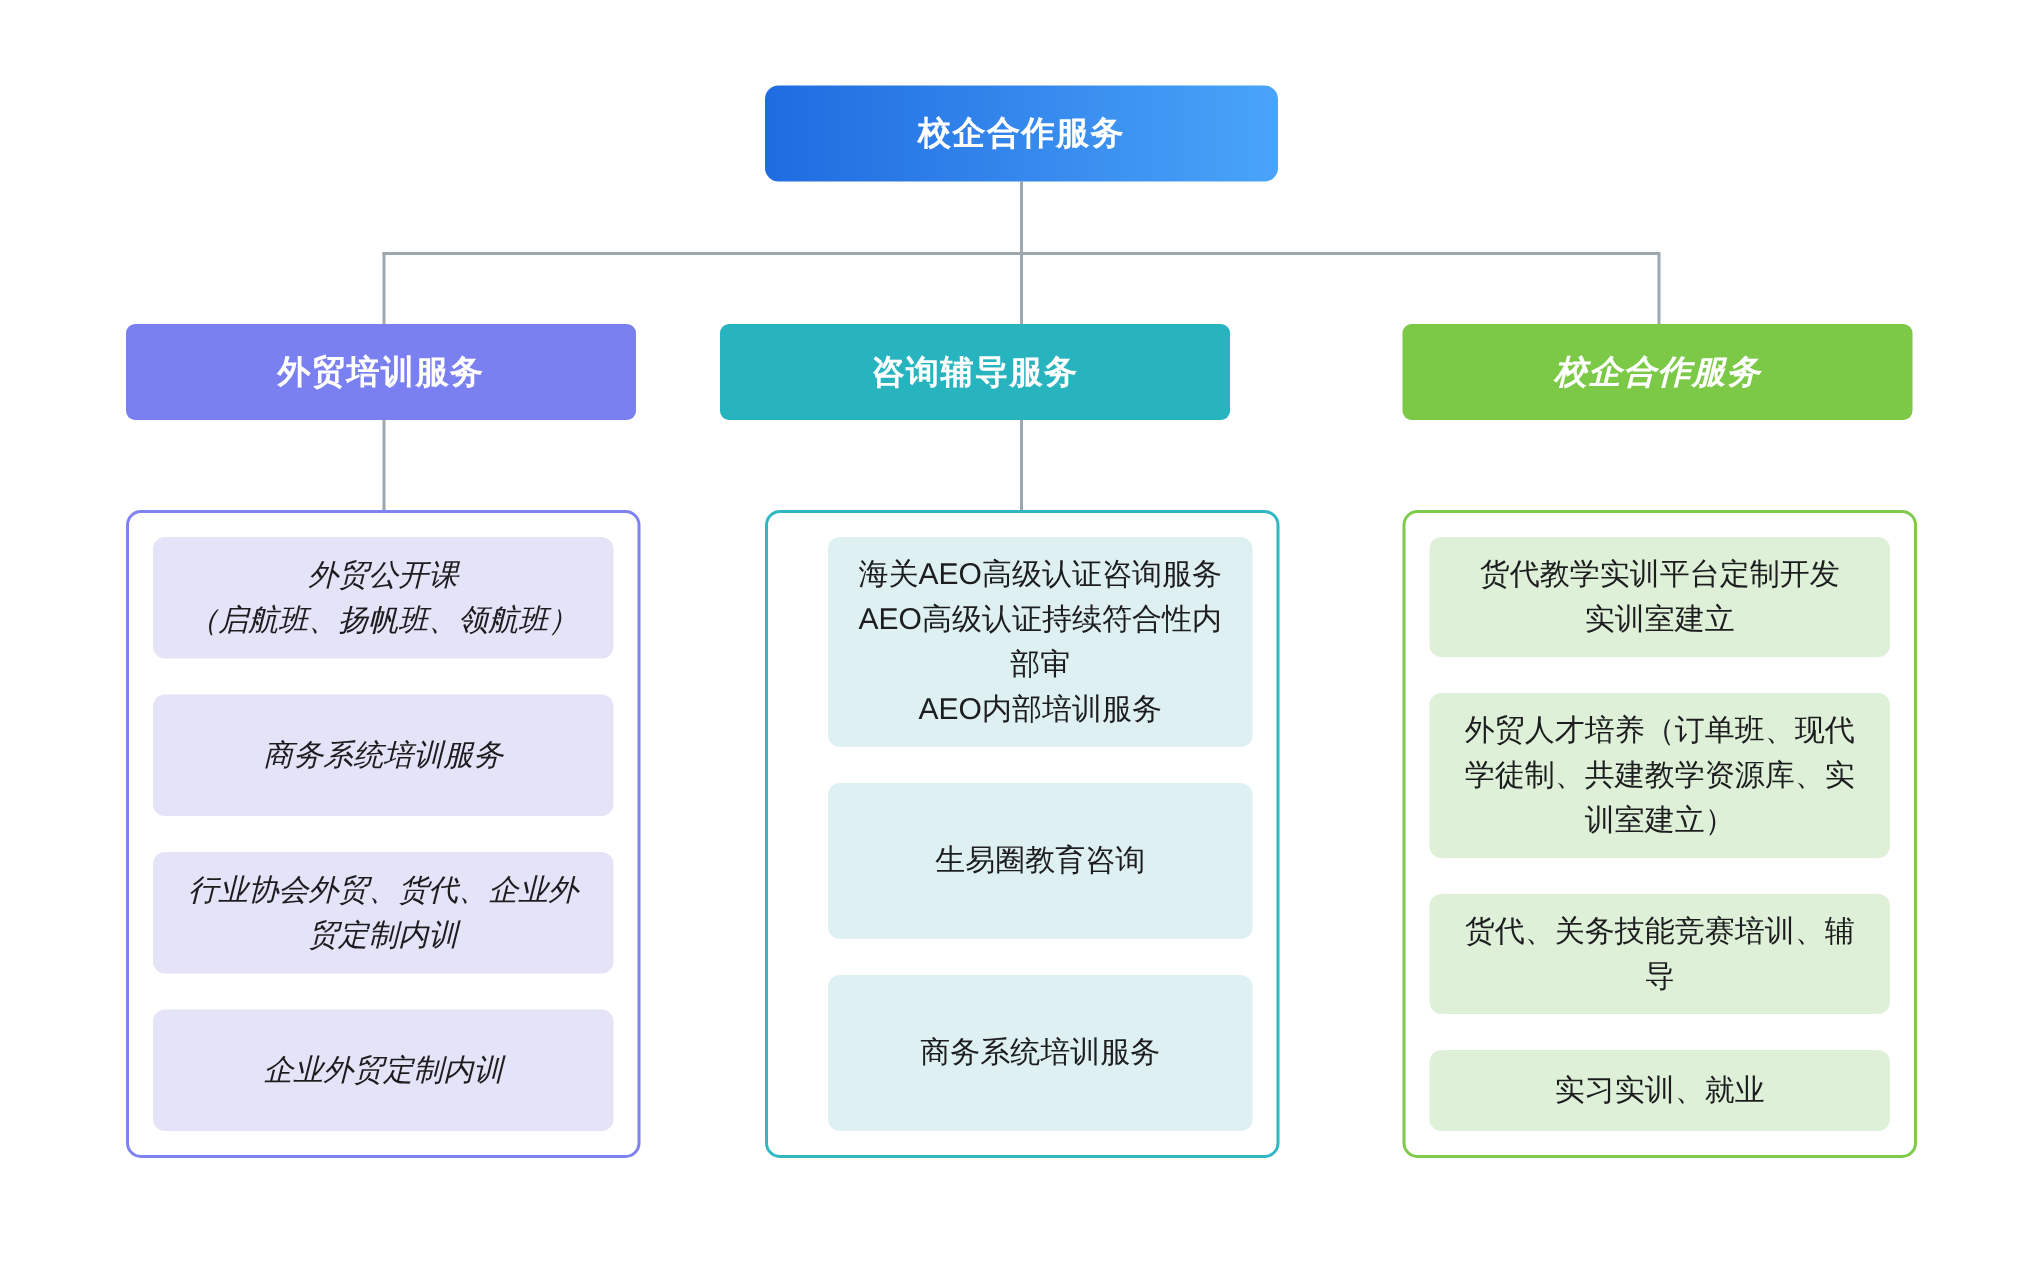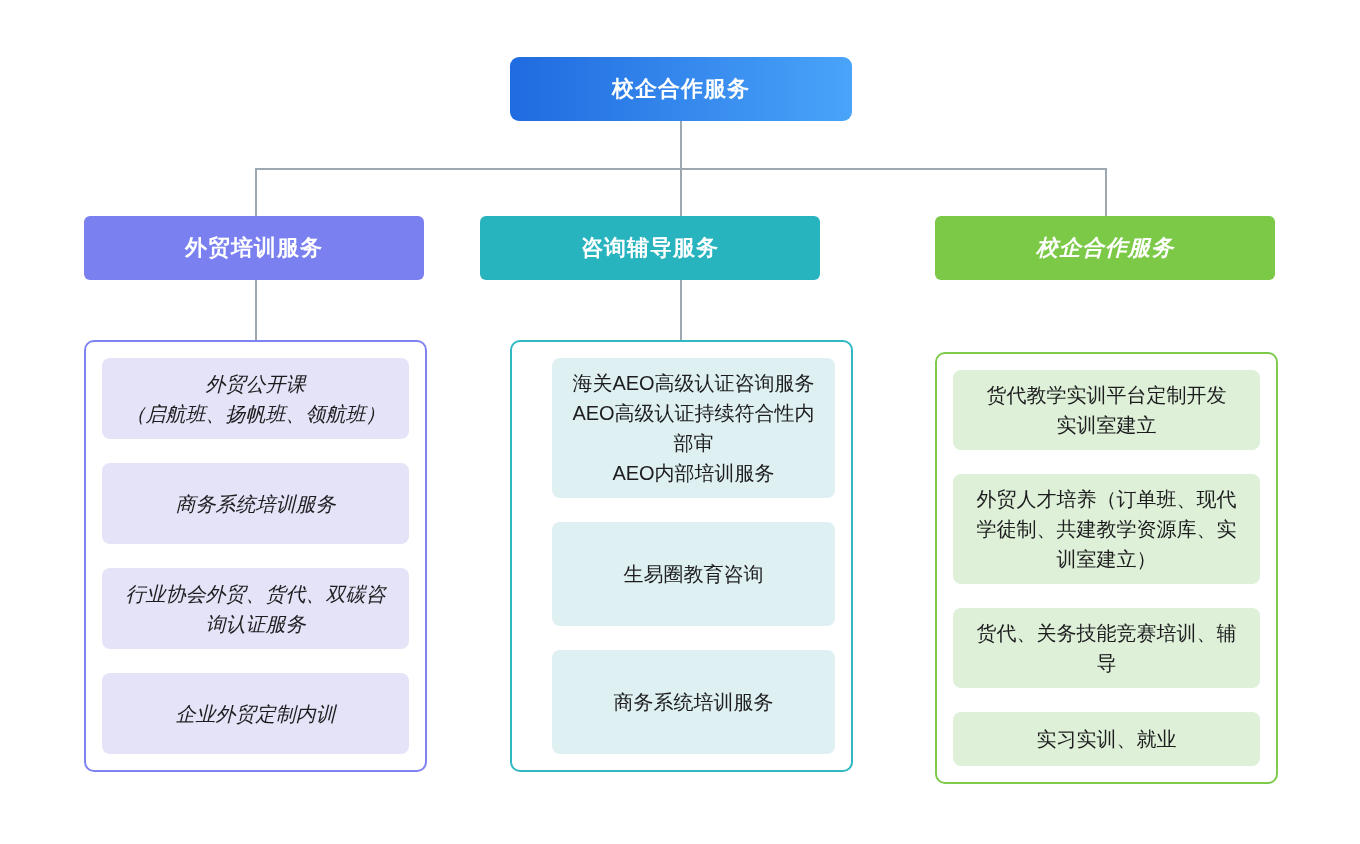--- a/index.html
+++ b/index.html
@@ -51,21 +51,21 @@
     position: absolute;
     top: 340px; height: 432px; width: 343px;
     background: #ffffff;
     border-radius: 10px;
     border: 2px solid;
     padding: 16px;
     display: flex; flex-direction: column; gap: 24px;
   }
   .box-1 { left: 84px;  border-color: #7f83f2; }
   .box-2 { left: 510px; border-color: #2fb8c3; padding-left: 40px; }
-  .box-3 { left: 935px; border-color: #7ecb4c; margin-top: 12px; }
+  .box-3 { left: 935px; border-color: #7ecb4c; }
 
   .leaf {
     flex: 1 1 0px;
     border-radius: 8px;
     display: flex; align-items: center; justify-content: center;
     text-align: center;
     padding: 10px 14px;
     font-size: 20px;
     line-height: 1.5;
     color: #1d1d1f;
@@ -99,21 +99,21 @@
     <span>咨询辅导服务</span>
   </div>
   <div class="branch-header hdr-3">
     <span>校企合作服务</span>
   </div>
 
   <div class="branch-box box-1">
     <div class="leaf">外贸公开课
 （启航班、扬帆班、领航班）</div>
     <div class="leaf">商务系统培训服务</div>
-    <div class="leaf">行业协会外贸、货代、双碳咨询认证服务</div>
+    <div class="leaf">行业协会外贸、货代、企业外贸定制内训</div>
     <div class="leaf">企业外贸定制内训</div>
   </div>
 
   <div class="branch-box box-2">
     <div class="leaf">海关AEO高级认证咨询服务
 AEO高级认证持续符合性内部审
 AEO内部培训服务</div>
     <div class="leaf">生易圈教育咨询</div>
     <div class="leaf">商务系统培训服务</div>
   </div>

